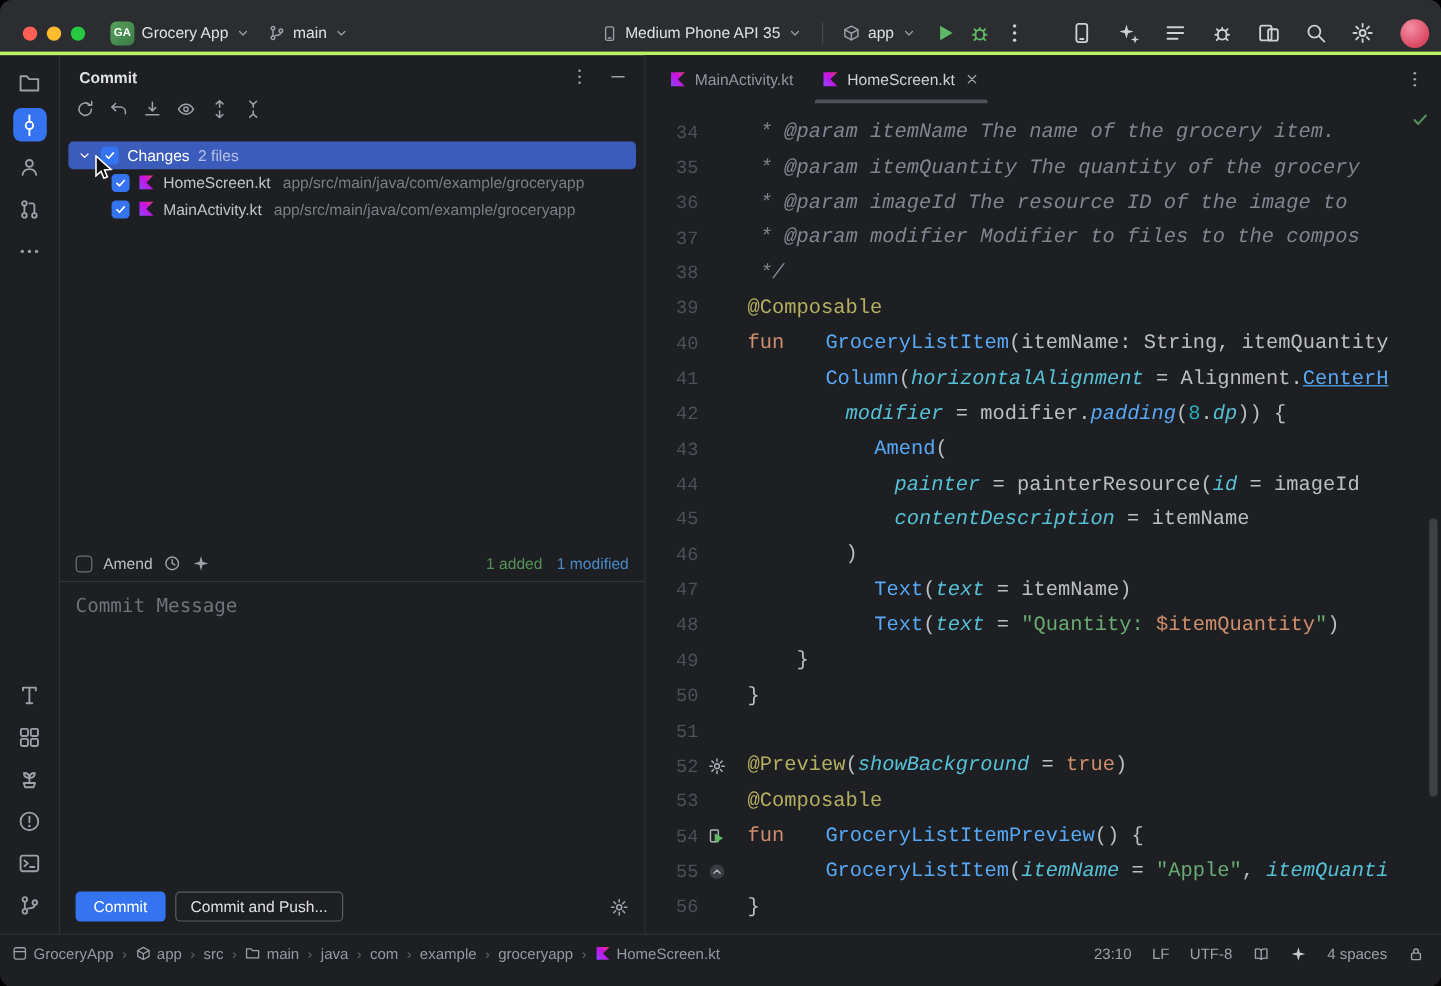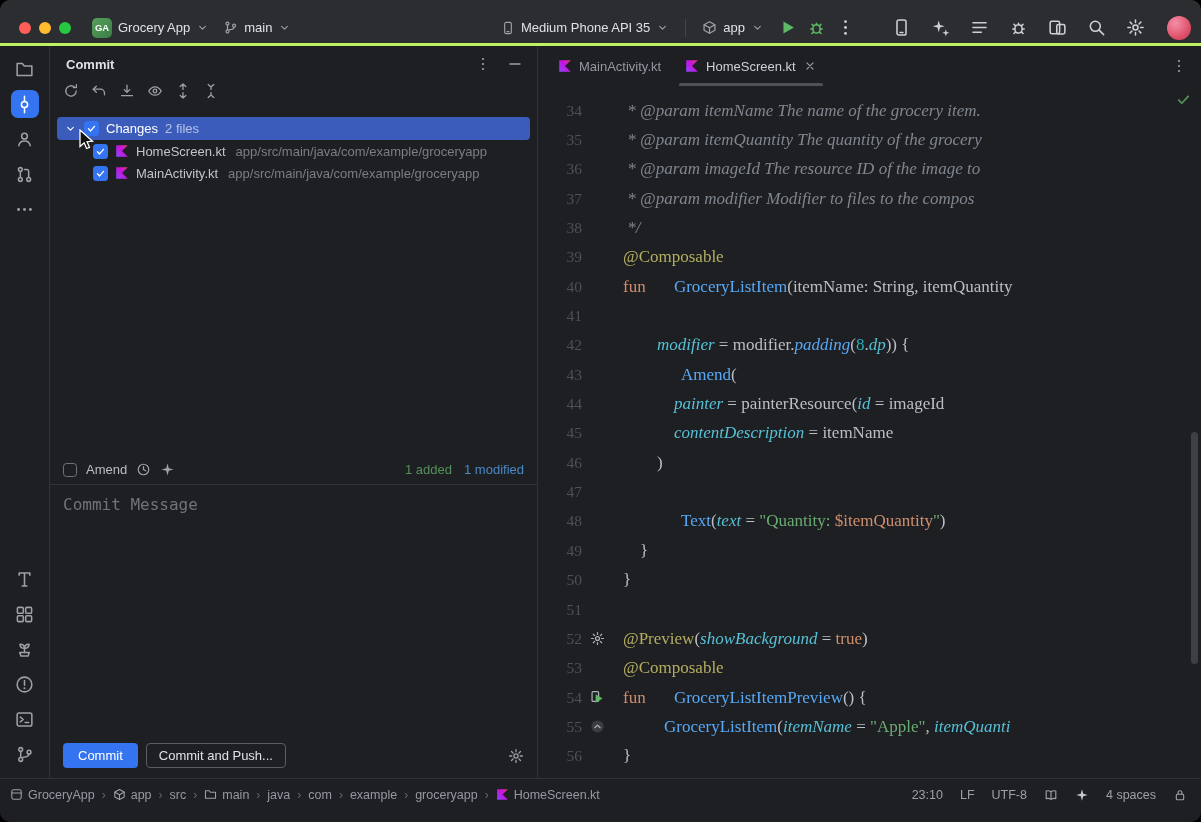--- a/index.html
+++ b/index.html
@@ -69,21 +69,21 @@
   
   .editor{flex:1;display:flex;flex-direction:column;min-width:0;background:var(--c-bg,#1E1F22);}
   .tabbar{height:40px;flex:none;display:flex;align-items:center;padding-left:8px;}
   .tab{height:40px;display:flex;align-items:center;gap:7px;padding:0 12px;font-size:13px;color:#9297A1;position:relative;box-sizing:border-box;}
   .tab.active{color:#CED0D6;}
   .tab.active::after{content:'';position:absolute;left:6px;right:6px;bottom:0;height:3px;background:#4E5157;border-radius:2px 2px 0 0;}
   .tab .close{width:14px;height:14px;color:#9DA0A8;}
   .tab .ic.kt{width:14px;height:14px;}
   .tab-kebab{margin-left:auto;margin-right:14px;}
   .code{flex:1;position:relative;overflow:hidden;padding-top:10px;}
-  .cl{display:flex;align-items:center;height:29.35px;white-space:pre;font-family:Liberation Serif, serif;font-size:17px;}
+  .cl{display:flex;align-items:center;height:29.35px;white-space:pre;font-family:Liberation Mono, monospace;font-size:17px;}
   .cl .num{width:44px;flex:none;text-align:right;color:var(--c-line_number,#4C5058);font-size:15.5px;padding-right:2px;}
   .cl .gut{width:27px;flex:none;display:flex;align-items:center;justify-content:center;}
   .cl .gut .ic{width:15px;height:15px;color:#ADB1B8;}
   .cl .src{flex:none;padding-left:12px;}
   .tk-def{color:var(--c-editor_default,#BCBEC4);}
   .tk-com{color:var(--c-comment,#7F868F);font-style:italic;}
   .tk-ann{color:var(--c-annotation,#B3AE60);}
   .tk-kw{color:var(--c-keyword,#CF8E6D);}
   .tk-fn{color:var(--c-function,#57A8F5);margin-left:24px;}
   .tk-fni{color:var(--c-function,#57A8F5);font-style:italic;}
@@ -539,27 +539,27 @@
         </div>
       <div class="code">
         <div id="code-lines">
             <div class="cl"><span class="num">34</span><span class="gut"></span><span class="src"><span class="tk-com"> * @param itemName The name of the grocery item.</span></span></div>
             <div class="cl"><span class="num">35</span><span class="gut"></span><span class="src"><span class="tk-com"> * @param itemQuantity The quantity of the grocery</span></span></div>
             <div class="cl"><span class="num">36</span><span class="gut"></span><span class="src"><span class="tk-com"> * @param imageId The resource ID of the image to</span></span></div>
             <div class="cl"><span class="num">37</span><span class="gut"></span><span class="src"><span class="tk-com"> * @param modifier Modifier to files to the compos</span></span></div>
             <div class="cl"><span class="num">38</span><span class="gut"></span><span class="src"><span class="tk-com"> */</span></span></div>
             <div class="cl"><span class="num">39</span><span class="gut"></span><span class="src"><span class="tk-ann">@Composable</span></span></div>
             <div class="cl"><span class="num">40</span><span class="gut"></span><span class="src"><span class="tk-kw">fun </span><span class="tk-fn">GroceryListItem</span><span class="tk-def">(itemName: String, itemQuantity</span></span></div>
-            <div class="cl"><span class="num">41</span><span class="gut"></span></div>
+            <div class="cl"><span class="num">41</span><span class="gut"></span><span class="src"><span class="tk-def">    </span><span class="tk-fn">Column</span><span class="tk-def">(</span><span class="tk-arg">horizontalAlignment</span><span class="tk-def"> = Alignment.</span><span class="tk-lnk">CenterH</span></span></div>
             <div class="cl"><span class="num">42</span><span class="gut"></span><span class="src"><span class="tk-def">        </span><span class="tk-arg">modifier</span><span class="tk-def"> = modifier.</span><span class="tk-fni">padding</span><span class="tk-def">(</span><span class="tk-num">8</span><span class="tk-def">.</span><span class="tk-arg">dp</span><span class="tk-def">)) {</span></span></div>
             <div class="cl"><span class="num">43</span><span class="gut"></span><span class="src"><span class="tk-def">        </span><span class="tk-fn">Amend</span><span class="tk-def">(</span></span></div>
             <div class="cl"><span class="num">44</span><span class="gut"></span><span class="src"><span class="tk-def">            </span><span class="tk-arg">painter</span><span class="tk-def"> = painterResource(</span><span class="tk-arg">id</span><span class="tk-def"> = imageId</span></span></div>
             <div class="cl"><span class="num">45</span><span class="gut"></span><span class="src"><span class="tk-def">            </span><span class="tk-arg">contentDescription</span><span class="tk-def"> = itemName</span></span></div>
             <div class="cl"><span class="num">46</span><span class="gut"></span><span class="src"><span class="tk-def">        )</span></span></div>
-            <div class="cl"><span class="num">47</span><span class="gut"></span></div>
+            <div class="cl"><span class="num">47</span><span class="gut"></span><span class="src"><span class="tk-def">        </span><span class="tk-fn">Text</span><span class="tk-def">(</span><span class="tk-arg">text</span><span class="tk-def"> = itemName)</span></span></div>
             <div class="cl"><span class="num">48</span><span class="gut"></span><span class="src"><span class="tk-def">        </span><span class="tk-fn">Text</span><span class="tk-def">(</span><span class="tk-arg">text</span><span class="tk-def"> = </span><span class="tk-str">"Quantity: </span><span class="tk-tpl">$itemQuantity</span><span class="tk-str">"</span><span class="tk-def">)</span></span></div>
             <div class="cl"><span class="num">49</span><span class="gut"></span><span class="src"><span class="tk-def">    }</span></span></div>
             <div class="cl"><span class="num">50</span><span class="gut"></span><span class="src"><span class="tk-def">}</span></span></div>
             <div class="cl"><span class="num">51</span><span class="gut"></span><span class="src"></span></div>
             <div class="cl"><span class="num">52</span><span class="gut"><span class="ic"><svg viewBox="0 0 16 16">
                     <circle class="s" cx="8" cy="8" r="2.1"></circle>
                     <path class="s" d="M8 1.6v2.1M8 12.3v2.1M1.6 8h2.1M12.3 8h2.1M3.5 3.5L5 5M11 11l1.5 1.5M12.5 3.5 11 5M5 11l-1.5 1.5"></path>
                   </svg></span></span><span class="src"><span class="tk-ann">@Preview</span><span class="tk-def">(</span><span class="tk-arg">showBackground</span><span class="tk-def"> = </span><span class="tk-kw">true</span><span class="tk-def">)</span></span></div>
             <div class="cl"><span class="num">53</span><span class="gut"></span><span class="src"><span class="tk-ann">@Composable</span></span></div>
             <div class="cl"><span class="num">54</span><span class="gut"><span class="ic"><svg viewBox="0 0 16 16">

